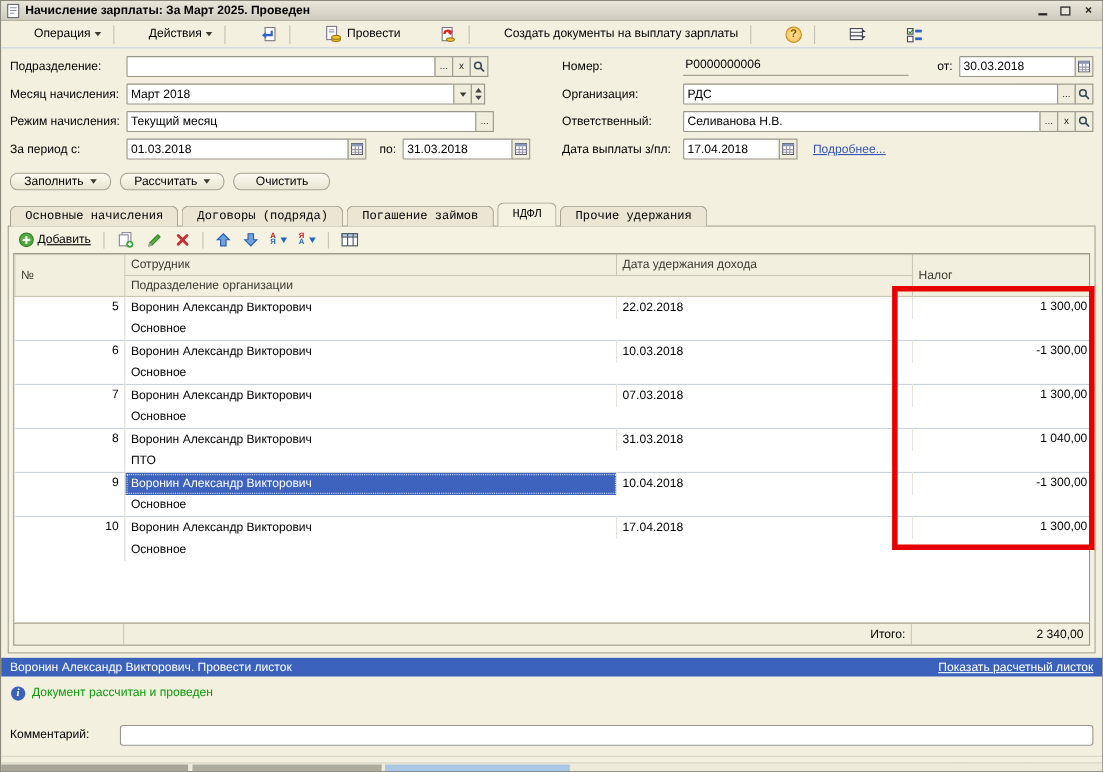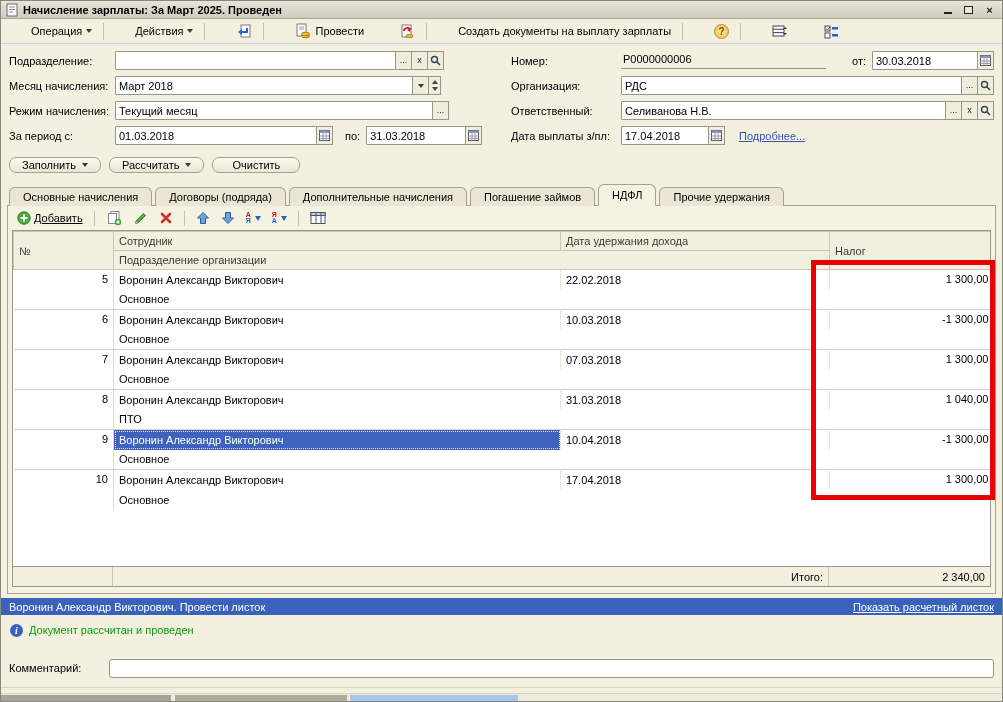--- a/index.html
+++ b/index.html
@@ -52,21 +52,21 @@
   .ilabel{margin:0 6px 0 12px;white-space:nowrap;}
   .link{color:#3355BB;text-decoration:underline;cursor:pointer;white-space:nowrap;}
   
   .cmdrow{display:flex;gap:8px;padding:4px 8px 5px 8px;height:29px;}
   .cmdbtn{display:flex;align-items:center;justify-content:center;gap:6px;min-width:88px;padding:0 12px;
     height:16px;border:1px solid #A5A294;border-radius:7px;
     background:linear-gradient(#FCFAF0,#E9E5D2);cursor:default;}
   
   .tabbar{display:flex;align-items:flex-end;gap:3px;padding:0 0 0 8px;height:23px;position:relative;z-index:2;}
   .tab{padding:3px 13px 3px 13px;border:1px solid #A5A294;border-bottom:none;
-    border-radius:6px 6px 0 0;background:#EAE6D3;white-space:nowrap;cursor:default;margin-bottom:-1px;}
+    border-radius:6px 6px 0 0;background:#EAE6D3;white-space:nowrap;cursor:default;margin-bottom:-1px;font-family:Liberation Mono, monospace;}
   .tab.active{background:#F6F2E2;padding-top:4px;padding-bottom:4px;font-weight:normal;
     border-bottom:1px solid #F6F2E2;}
   
   .panel{margin:0 6px;border:1px solid #A5A294;background:#F6F2E2;height:389px;position:relative;z-index:1;}
   .gridtoolbar{height:24px;display:flex;align-items:center;gap:5px;padding:2px 6px;}
   .gtbtn{display:flex;align-items:center;gap:3px;padding:1px 3px;cursor:default;}
   .gtsep{width:1px;height:15px;background:#C3C0AF;margin:0 3px;}
   .addlabel{text-decoration:underline;}
   .sort-letters{display:flex;flex-direction:column;line-height:6px;font-size:7px;font-weight:bold;}
   .sort-letters span:nth-child(1){color:#B22;}
@@ -337,21 +337,20 @@
       <span class="caret"></span>
   </span>
   <span class="cmdbtn">
     <span>Очистить</span>
   </span>
 </div>
 
 <div class="tabbar">
     <span class="tab">Основные начисления</span>
     <span class="tab">Договоры (подряда)</span>
-    <span class="tab">Дополнительные начисления</span>
     <span class="tab">Погашение займов</span>
     <span class="tab active">НДФЛ</span>
     <span class="tab">Прочие удержания</span>
   </div>
 
 <div class="panel">
   <div class="gridtoolbar">
     <span class="gtbtn">
       <svg width="14" height="14" viewBox="0 0 14 14">
           <circle cx="7" cy="7" r="6.2" fill="#4CAB3C" stroke="#2E7F22"></circle>

